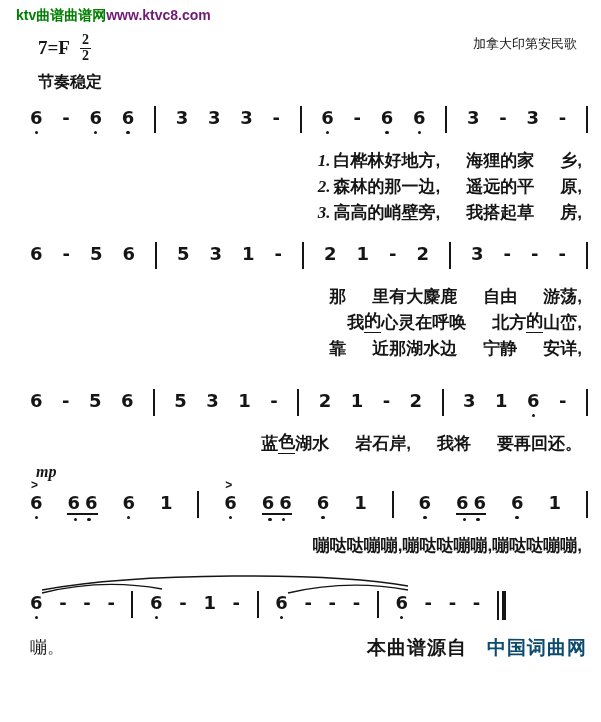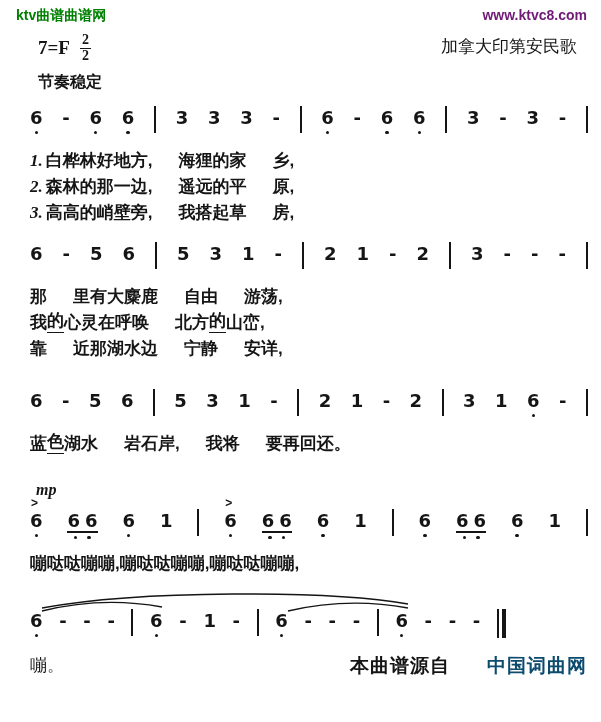--- a/index.html
+++ b/index.html
@@ -4,32 +4,32 @@
 <style>
   html,body{margin:0;padding:0;background:#ffffff;}
   body{
     width:601px;height:722px;overflow:hidden;
     font-family:"Liberation Sans",sans-serif;color:#151515;
     -webkit-font-smoothing:antialiased;
   }
   .page{padding:5px 12px 0 14px;position:relative;}
 
   
-  .topbar{display:flex;justify-content:space-between;align-items:flex-start;
+  .topbar{display:flex;align-items:flex-start;
     font-size:14px;font-weight:bold;padding:2px 2px 0 2px;}
 
   
   .title{text-align:center;font-size:24px;font-weight:bold;letter-spacing:3px;margin-top:7px;}
   .keyrow{display:flex;justify-content:space-between;align-items:flex-start;
     margin:8px 12px 0 24px;}
   .keysig{font-family:"Liberation Serif",serif;font-weight:bold;font-size:19px;display:flex;align-items:center;}
   .meter{display:inline-flex;flex-direction:column;align-items:center;line-height:1.05;
     font-size:14px;margin-left:10px;font-family:"Liberation Serif",serif;}
   .meter .mt{border-bottom:1.5px solid #151515;padding:0 2px;}
-  .origin{font-size:17px;margin-top:2px;}
+  .origin{font-size:13px;margin-top:2px;}
   .tempo{font-weight:bold;font-size:16px;margin:9px 0 0 24px;}
 
   
   .mline{display:flex;justify-content:space-between;align-items:flex-start;
     width:558px;margin-left:16px;height:36px;}
   .m1{margin-top:15px;}
   .m2{margin-top:18px;}
   .m3{margin-top:29px;}
   .m4{margin-top:6px;}
   .m5{margin-top:0;}
@@ -37,41 +37,41 @@
   .num{font-family:"DejaVu Sans",sans-serif;font-weight:bold;font-size:18px;line-height:20px;}
   .prnums{display:inline-flex;gap:5px;}
   .prnums.ul{border-bottom:2px solid #151515;}
   .dots{display:flex;gap:10px;justify-content:center;}
   .dot{width:3.5px;height:3.5px;border-radius:50%;background:#151515;margin-top:2.5px;display:inline-block;}
   .acc{position:absolute;top:-14px;left:1px;font-size:12px;font-weight:bold;line-height:1;}
   .bar{width:2px;background:#151515;height:27px;margin-top:-2px;}
   .bar.end{width:9px;background:linear-gradient(to right,#151515 0 2px,transparent 2px 5px,#151515 5px 100%);height:29px;}
 
   
-  .lrow{display:flex;justify-content:flex-start;width:552px;margin-left:16px;
+  .lrow{display:flex;justify-content:flex-end;width:552px;margin-left:16px;
     font-size:17px;line-height:26px;font-weight:bold;}
   .lrow.nb{font-weight:normal;}
   .lyr{text-align:center;white-space:nowrap;}
   .lyr.ul{border-bottom:1.5px solid #151515;line-height:22px;align-self:flex-start;}
   .lyr.sp{min-width:26px;}
   .vno{font-family:"Liberation Serif",serif;font-style:italic;font-weight:bold;margin-right:3px;}
   .vgap{margin-top:4px;}
 
   .dyn{font-family:"Liberation Serif",serif;font-style:italic;font-weight:bold;
-    font-size:16px;margin:24px 0 14px 22px;height:16px;}
+    font-size:16px;margin:6px 0 14px 22px;height:16px;}
 
   
   .l5wrap{position:relative;width:476px;margin:34px 0 0 16px;}
   .l5wrap .mline{width:476px;margin-left:0;}
   .ties{position:absolute;left:0;top:-18px;width:476px;height:20px;pointer-events:none;}
 
   .bottomrow{display:flex;justify-content:space-between;align-items:flex-end;
     margin:6px 2px 0 16px;}
   .lastlyr{font-size:17px;font-weight:bold;}
-  .footer{font-size:19px;font-weight:bold;letter-spacing:1px;display:flex;gap:37px;}
+  .footer{font-size:19px;font-weight:bold;letter-spacing:1px;display:flex;gap:20px;}
 </style>
 </head>
 <body>
 
 <div class="page">
 
   <div class="topbar">
     <span style="color: rgb(0, 128, 0);">ktv曲谱曲谱网</span>
     <span style="color: #701a75;">www.ktvc8.com</span>
   </div>

